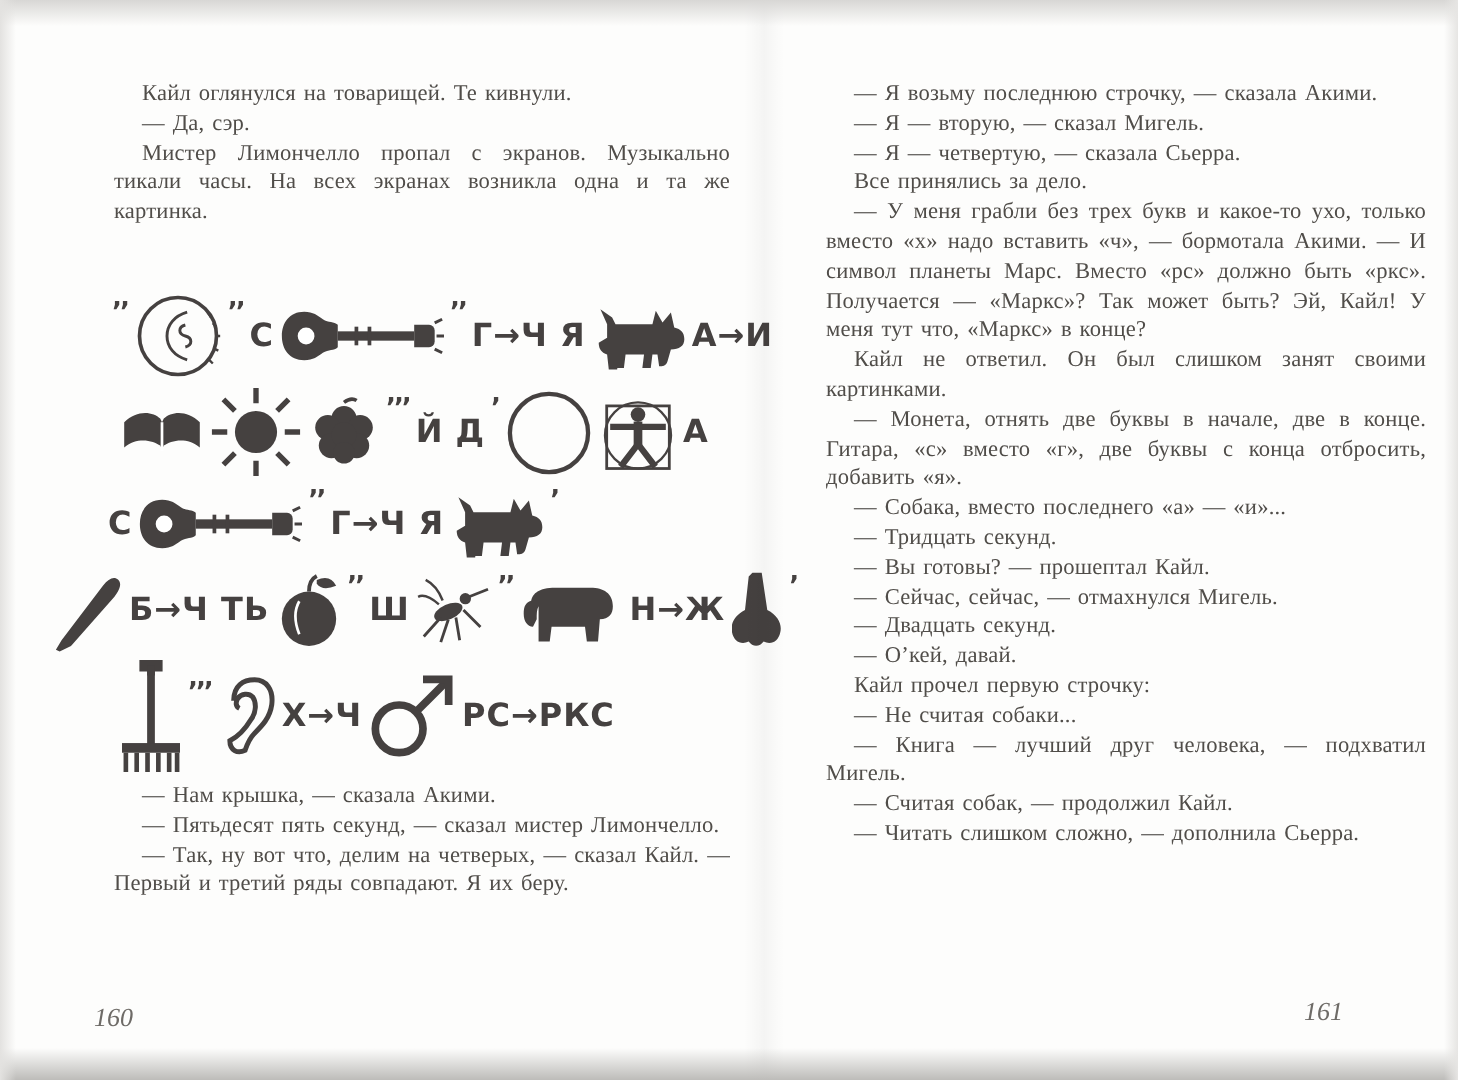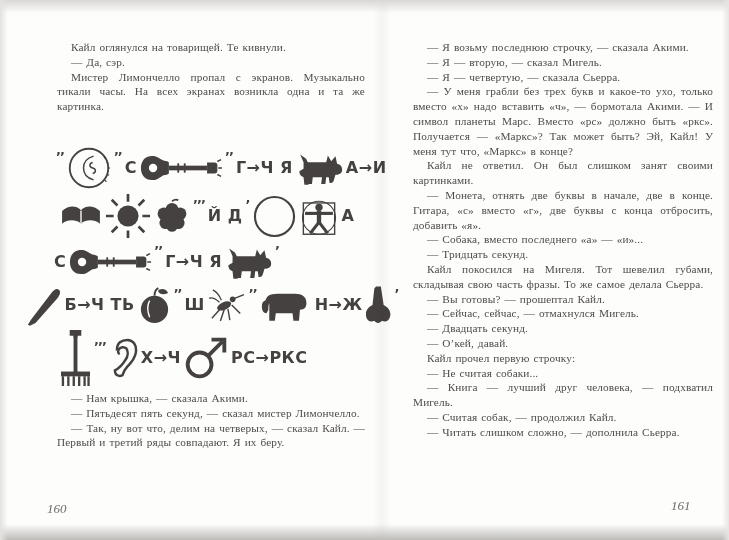--- a/index.html
+++ b/index.html
@@ -19,21 +19,21 @@
 
   
   .textblock p{margin:0;text-indent:14px;text-align:justify;
     font-size:11.3px;line-height:14.8px;letter-spacing:0.1px;word-spacing:1px;}
   .lp-top{position:absolute;left:57px;top:40px;width:308px;}
   .lp-bottom{position:absolute;left:57px;top:391px;width:308px;}
   .rp-text{position:absolute;left:413px;top:40px;width:300px;}
 
   .folio{position:absolute;font-style:italic;font-size:13px;color:#6e6b67;}
   .folio-left{left:47px;top:501px;}
-  .folio-right{left:671px;top:498px;}
+  .folio-right{left:652px;top:498px;}
 
   
   .rebus{position:absolute;left:54px;top:146px;width:316px;color:#454140;}
   .rebus-row{display:flex;align-items:center;gap:3px;}
   .row-1{margin-left:2px;}
   .row-2{margin-left:6px;margin-top:3px;}
   .row-3{margin-top:5px;}
   .row-4{margin-top:3px;margin-left:2px;justify-content:center;}
   .row-5{margin-top:2px;margin-left:6px;}
   .rebus-icon{display:inline-block;flex:none;}
@@ -243,26 +243,26 @@
       <p>— Пятьдесят пять секунд, — сказал мистер Лимончелло.</p>
       <p>— Так, ну вот что, делим на четверых, — сказал Кайл. — Первый и третий ряды совпадают. Я их беру.</p>
     </div>
 
   <div class="folio folio-left">160</div>
 
   <div class="textblock rp-text">
       <p>— Я возьму последнюю строчку, — сказала Акими.</p>
       <p>— Я — вторую, — сказал Мигель.</p>
       <p>— Я — четвертую, — сказала Сьерра.</p>
+      <p>Все принялись за дело.</p>
       <p>— У меня грабли без трех букв и какое-то ухо, только вместо «х» надо вставить «ч», — бормотала Акими. — И символ планеты Марс. Вместо «рс» должно быть «ркс». Получается — «Маркс»? Так может быть? Эй, Кайл! У меня тут что, «Маркс» в конце?</p>
       <p>Кайл не ответил. Он был слишком занят своими картинками.</p>
       <p>— Монета, отнять две буквы в начале, две в конце. Гитара, «с» вместо «г», две буквы с конца отбросить, добавить «я».</p>
       <p>— Собака, вместо последнего «а» — «и»...</p>
       <p>— Тридцать секунд.</p>
-      <p>Кайл покосился на Мигеля. Тот шевелил губами, складывая свою часть фразы. То же самое делала Сьерра.</p>
       <p>— Вы готовы? — прошептал Кайл.</p>
       <p>— Сейчас, сейчас, — отмахнулся Мигель.</p>
       <p>— Двадцать секунд.</p>
       <p>— О’кей, давай.</p>
       <p>Кайл прочел первую строчку:</p>
       <p>— Не считая собаки...</p>
       <p>— Книга — лучший друг человека, — подхватил Мигель.</p>
       <p>— Считая собак, — продолжил Кайл.</p>
       <p>— Читать слишком сложно, — дополнила Сьерра.</p>
     </div>

